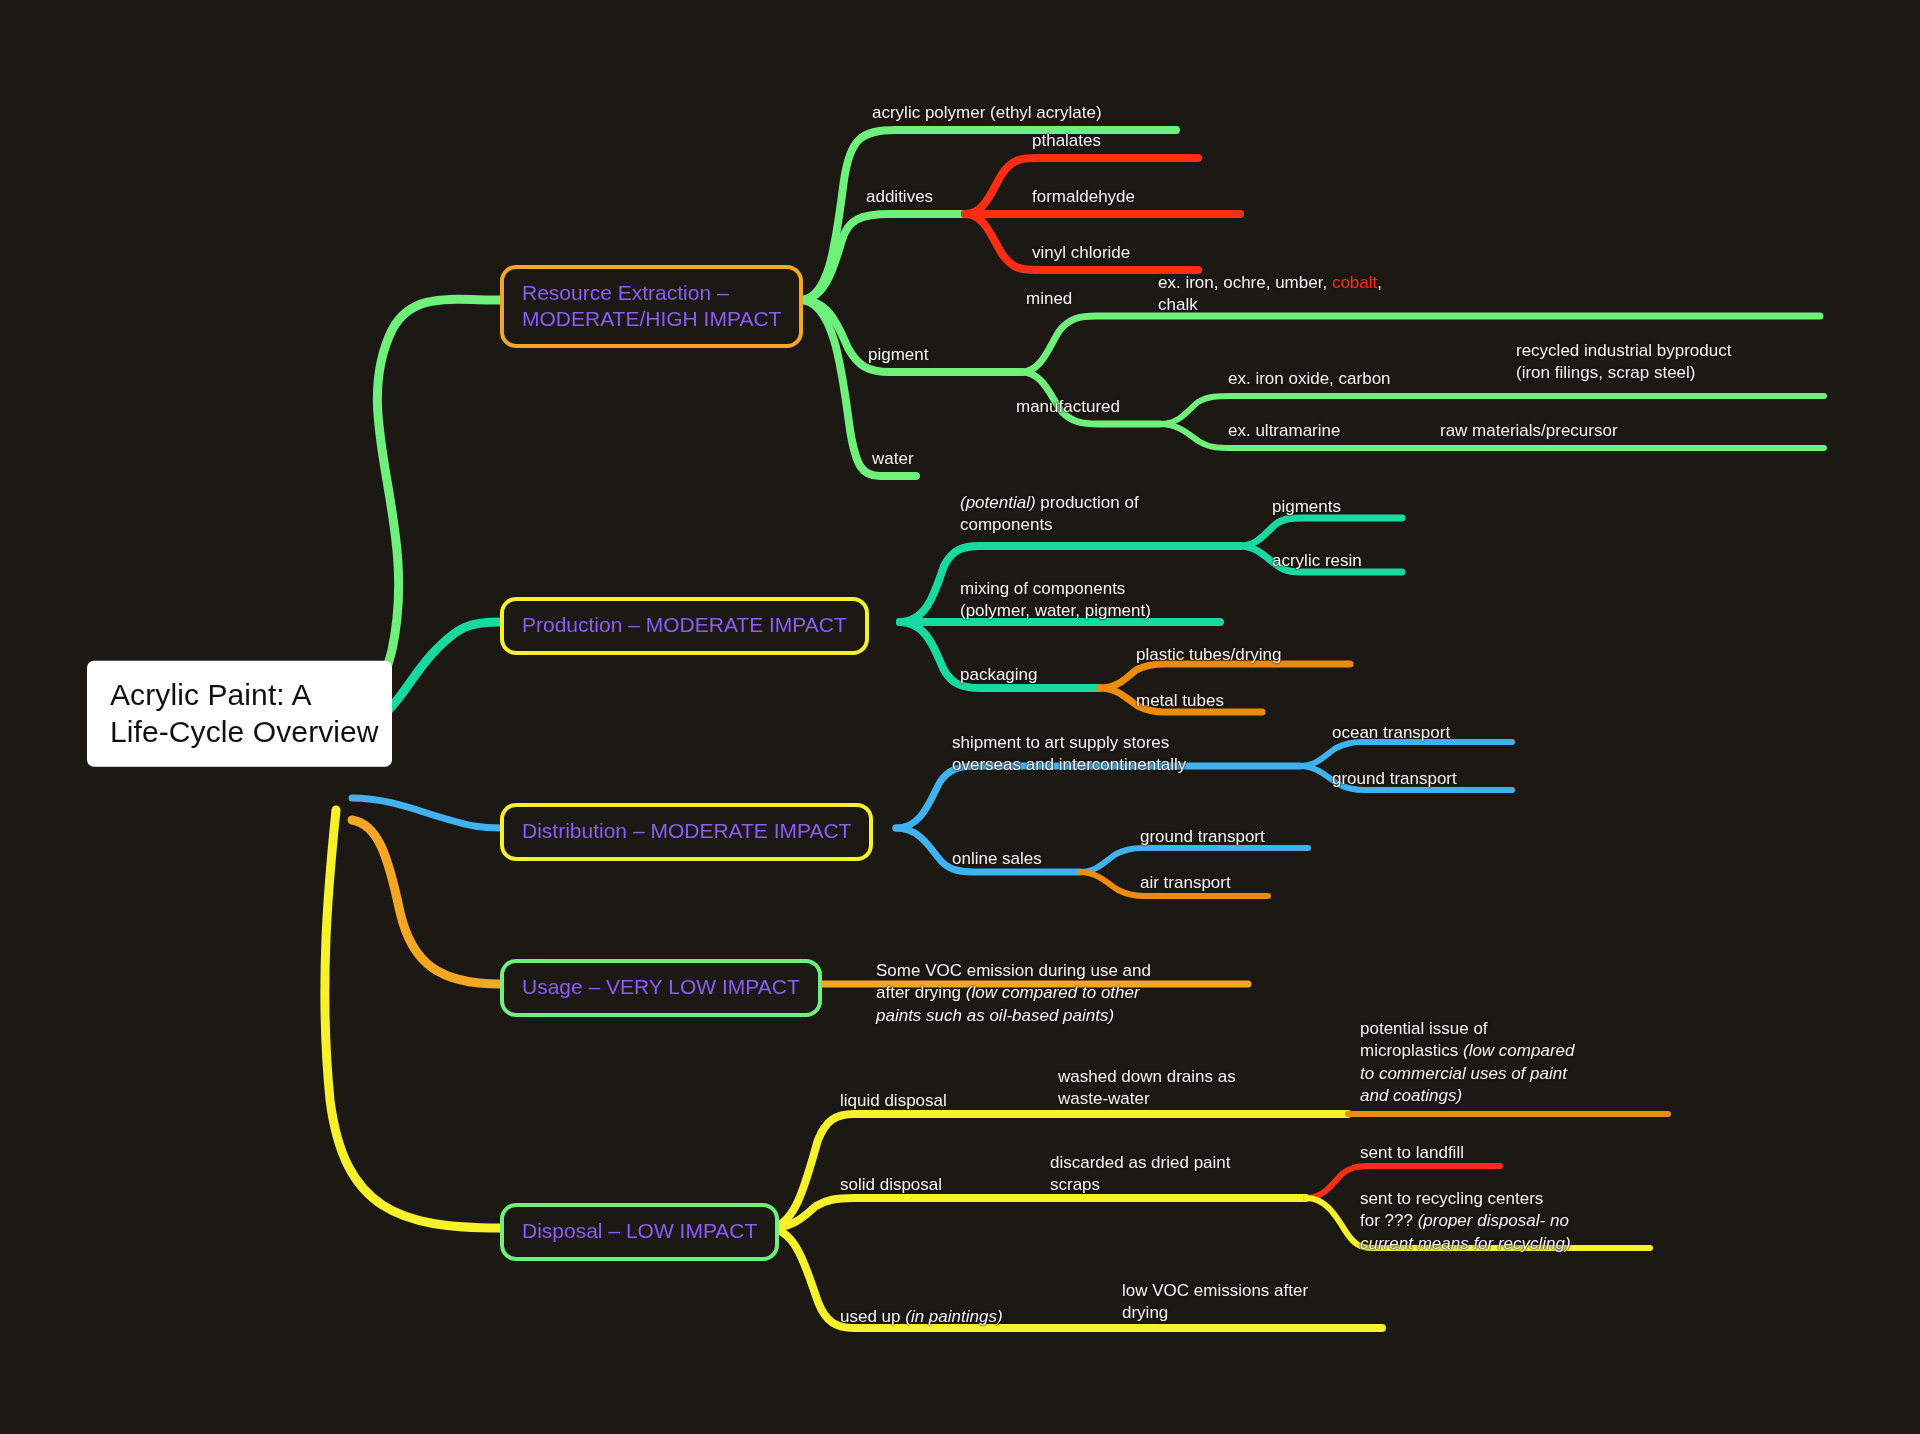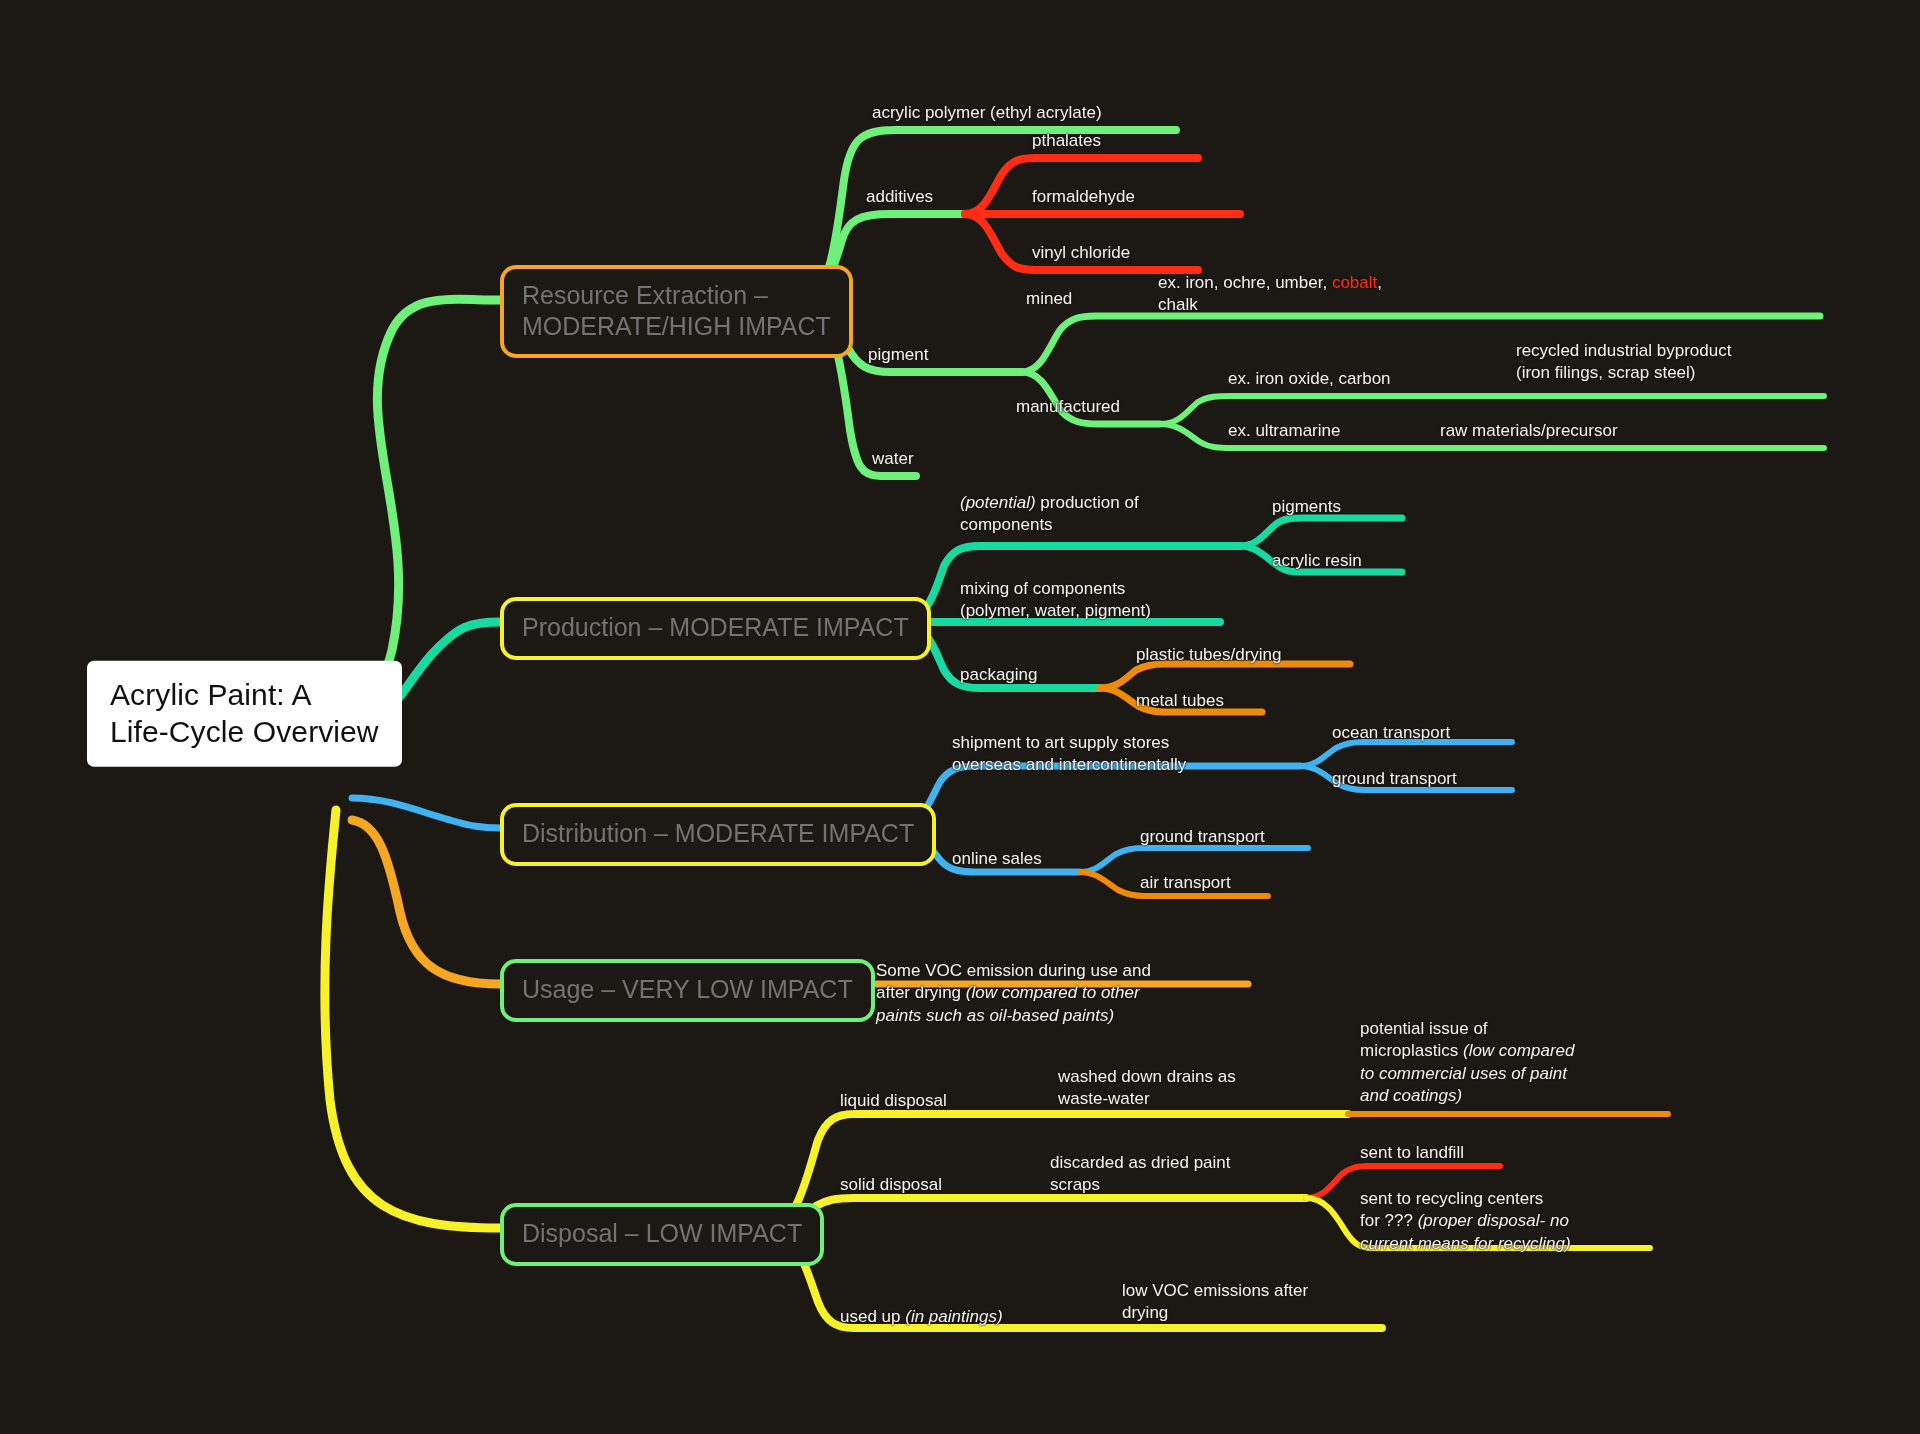--- a/index.html
+++ b/index.html
@@ -31,38 +31,38 @@
   }
   .node {
     position: absolute;
     box-sizing: border-box;
   }
   
   .root-node {
     background: #ffffff;
     color: #101010;
     border-radius: 6px;
-    padding: 14px 22px 16px 22px;
+    padding: 14px 12px 16px 22px;
     font-size: 30px;
     line-height: 1.24;
     letter-spacing: 0.1px;
     white-space: pre-line;
     box-shadow: 0 0 0 1px #ffffff;
   }
   
   .stage-node {
     border-radius: 16px;
     border-width: 4px;
     border-style: solid;
     background: #1c1814;
     padding: 11px 18px 13px 18px;
-    font-size: 25px;
+    font-size: 21px;
     line-height: 1.22;
     white-space: pre-line;
-    color: #737373;
+    color: #8b5cf6;
   }
   
   .leaf {
     position: absolute;
     font-size: 17px;
     line-height: 1.32;
     color: #f4f2f0;
     white-space: pre-line;
     text-shadow: 0 0 2px #1c1814, 0 0 2px #1c1814;
   }

